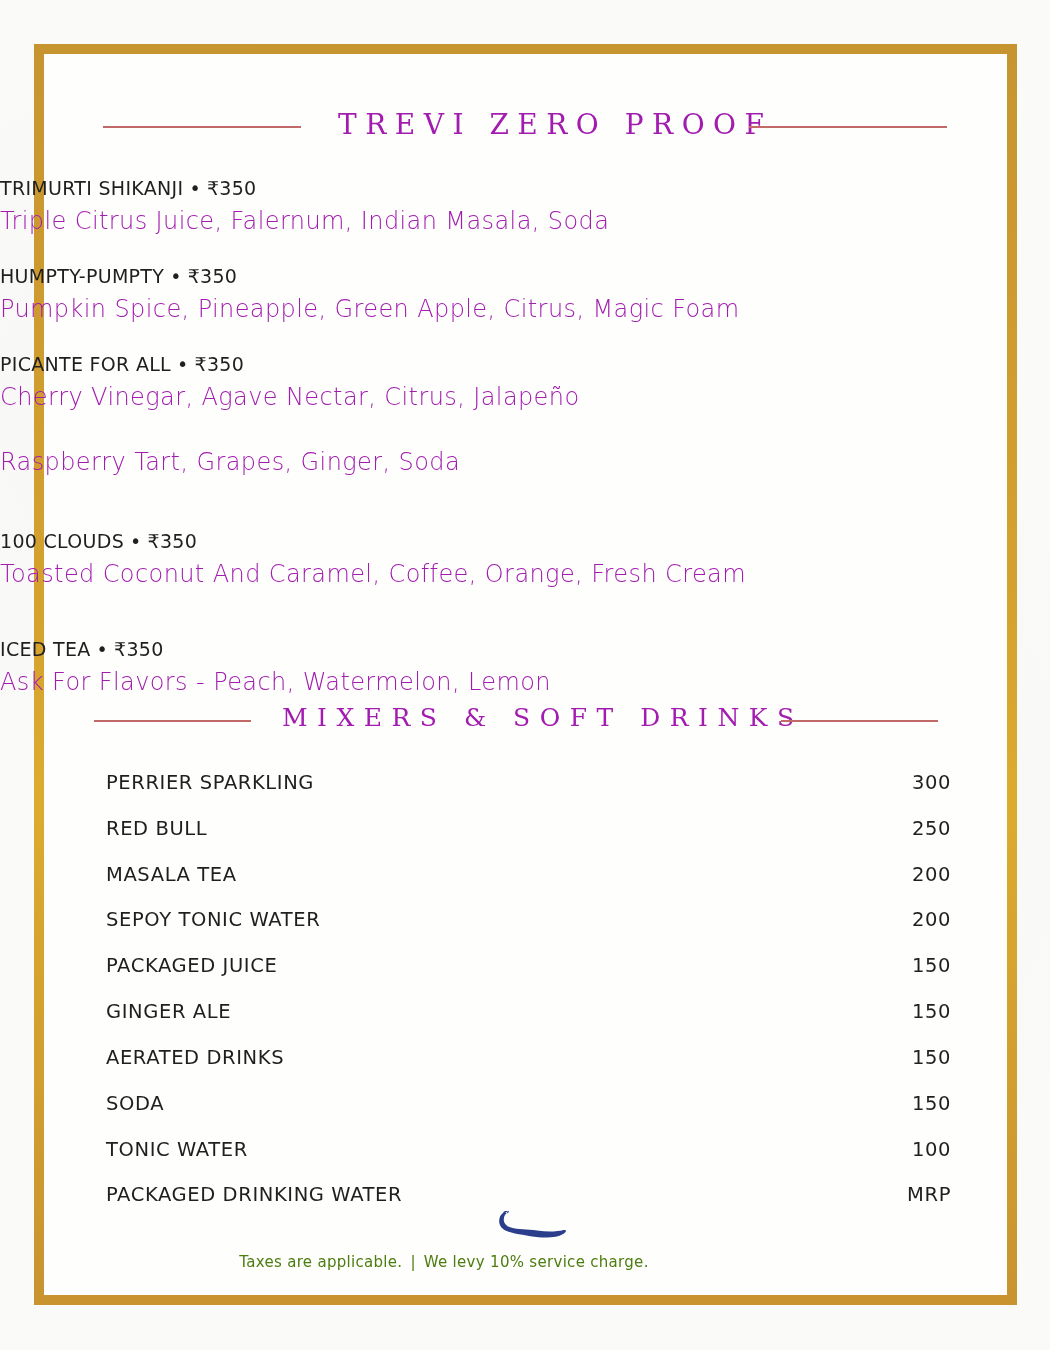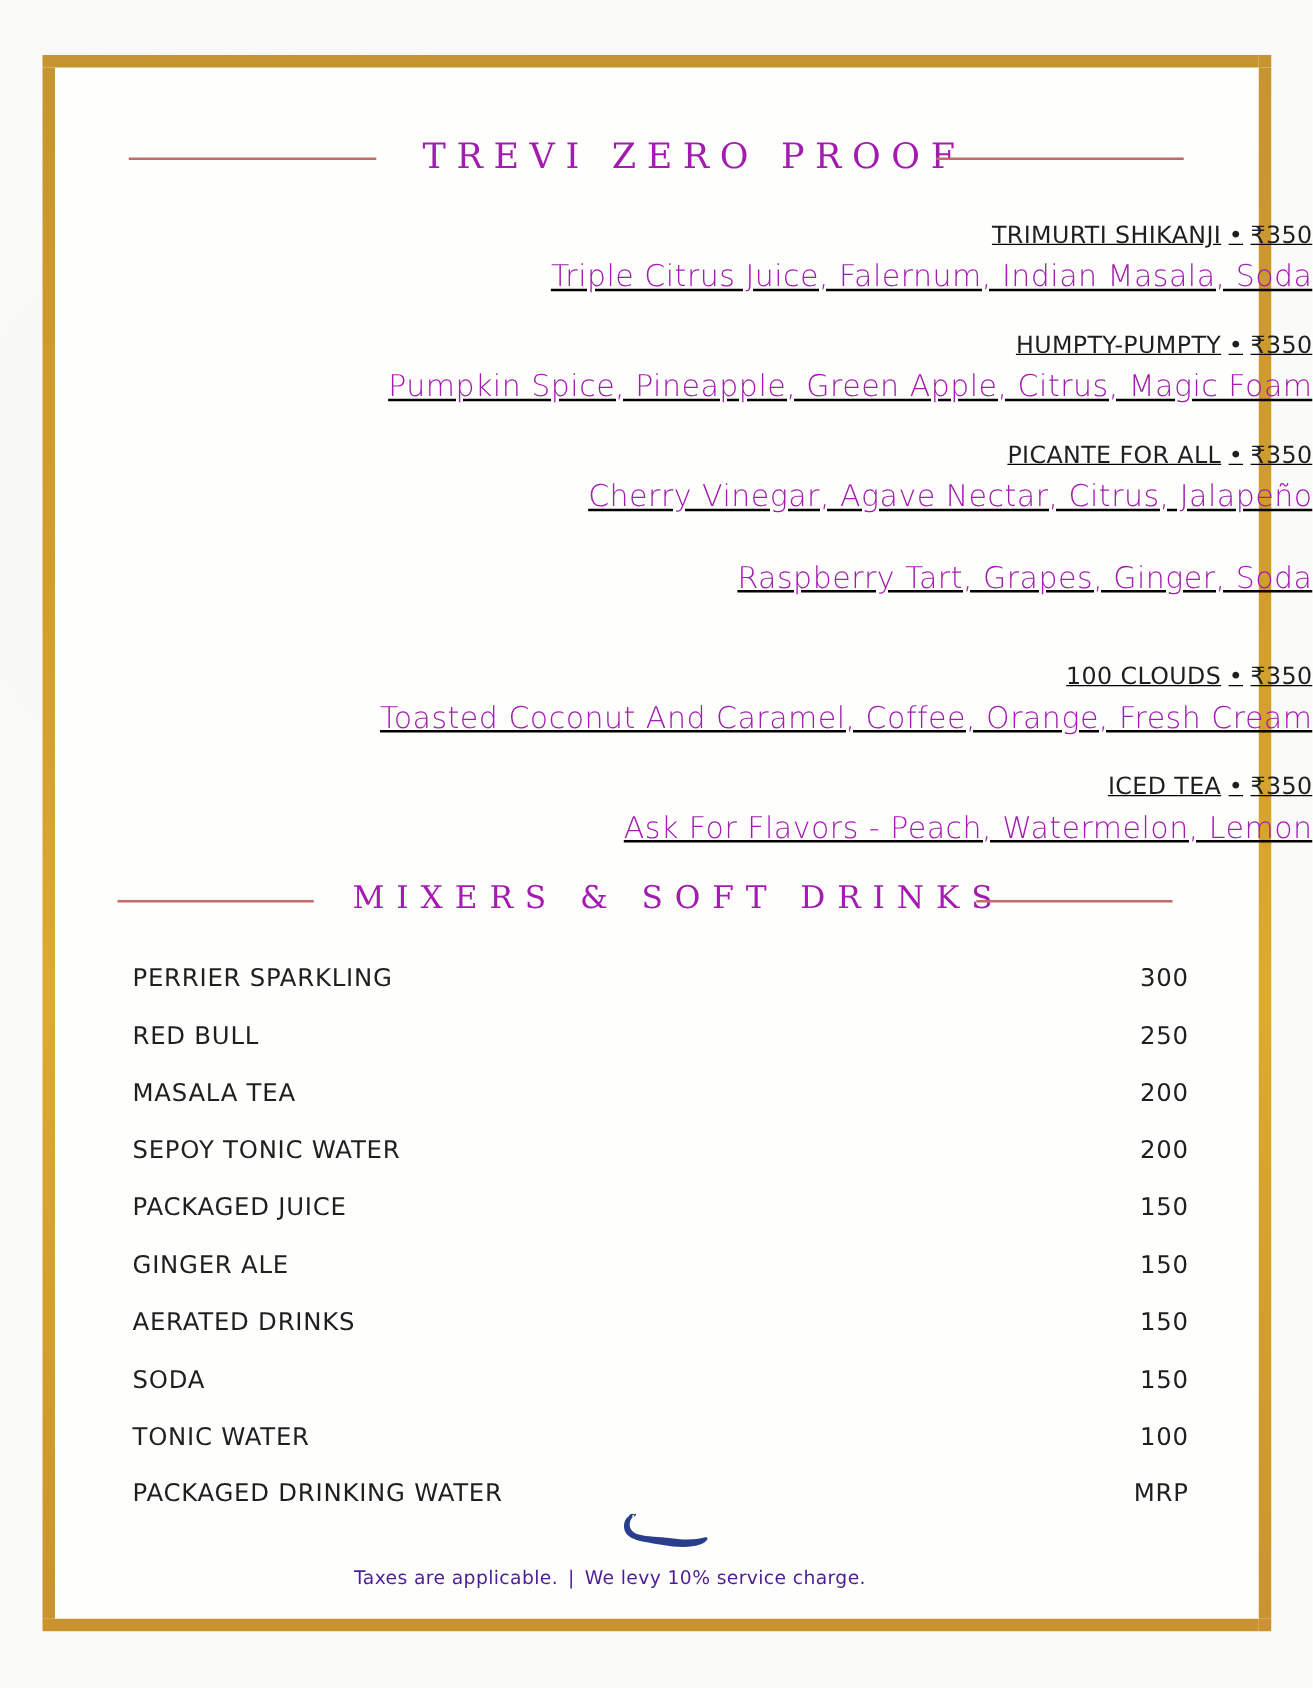--- a/index.html
+++ b/index.html
@@ -59,22 +59,21 @@
 
     #hdr2 { top: 703px; }
     #hdr2 .rule.left { position: absolute; left: 94px; width: 157px; top: 17px; }
     #hdr2 .rule.right { position: absolute; left: 781px; width: 157px; top: 17px; }
     #hdr2 .section-title { position: absolute; left: 282px; top: 0; font-size: 25px; letter-spacing: 9.5px; }
 
     .drink {
       position: absolute;
       left: 0;
       width: 1050px;
-      text-align: right;
-      text-decoration: underline;
+      text-align: left;
     }
     .drink-name {
       display: block;
       font-family: "DejaVu Sans", sans-serif;
       font-size: 19px;
       color: #1f1f1f;
       letter-spacing: 0.3px;
       height: 24px;
       line-height: 24px;
     }
@@ -114,23 +113,22 @@
       height: 32px;
     }
     .footer-note {
       position: absolute;
       left: 0;
       width: 888px;
       top: 1253px;
       text-align: center;
       font-family: "DejaVu Sans", sans-serif;
       font-size: 15px;
-      color: #4c1d95;
+      color: #4d7c0f;
       letter-spacing: 0.3px;
-      padding-left: 44px;
     }
     .footer-note .pipe { margin: 0 8px; }
   </style>
 </head>
 <body>
 
 <div class="paper-texture"></div>
 <div class="frame"></div>
 
 <div class="section-header" id="hdr1">
@@ -156,21 +154,21 @@
 
 <div class="drink" style="top:441px">
   <span class="drink-desc">Raspberry Tart, Grapes, Ginger, Soda</span>
 </div>
 
 <div class="drink" style="top:529px">
   <span class="drink-name"><span>100 CLOUDS</span><span class="sep">•</span><span>₹350</span></span>
   <span class="drink-desc">Toasted Coconut And Caramel, Coffee, Orange, Fresh Cream</span>
 </div>
 
-<div class="drink" style="top:617px">
+<div class="drink" style="top:637px">
   <span class="drink-name"><span>ICED TEA</span><span class="sep">•</span><span>₹350</span></span>
   <span class="drink-desc">Ask For Flavors - Peach, Watermelon, Lemon</span>
 </div>
 
 <div class="section-header" id="hdr2">
   <div class="rule left"></div>
   <h2 class="section-title" style="margin:0">MIXERS &amp; SOFT DRINKS</h2>
   <div class="rule right"></div>
 </div>
 

